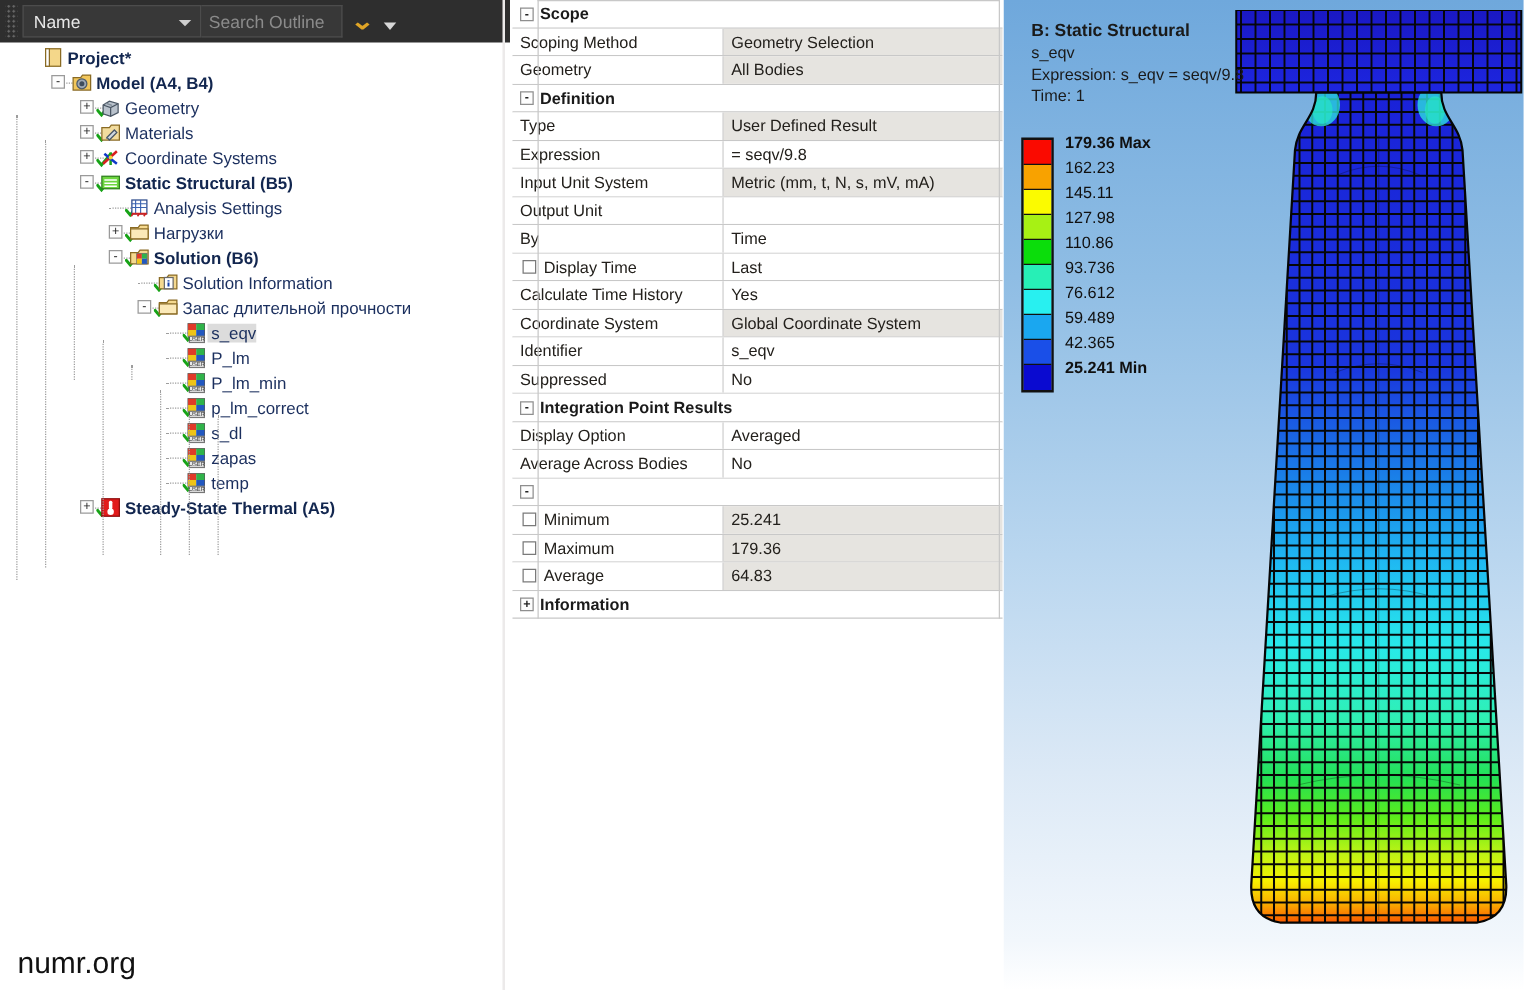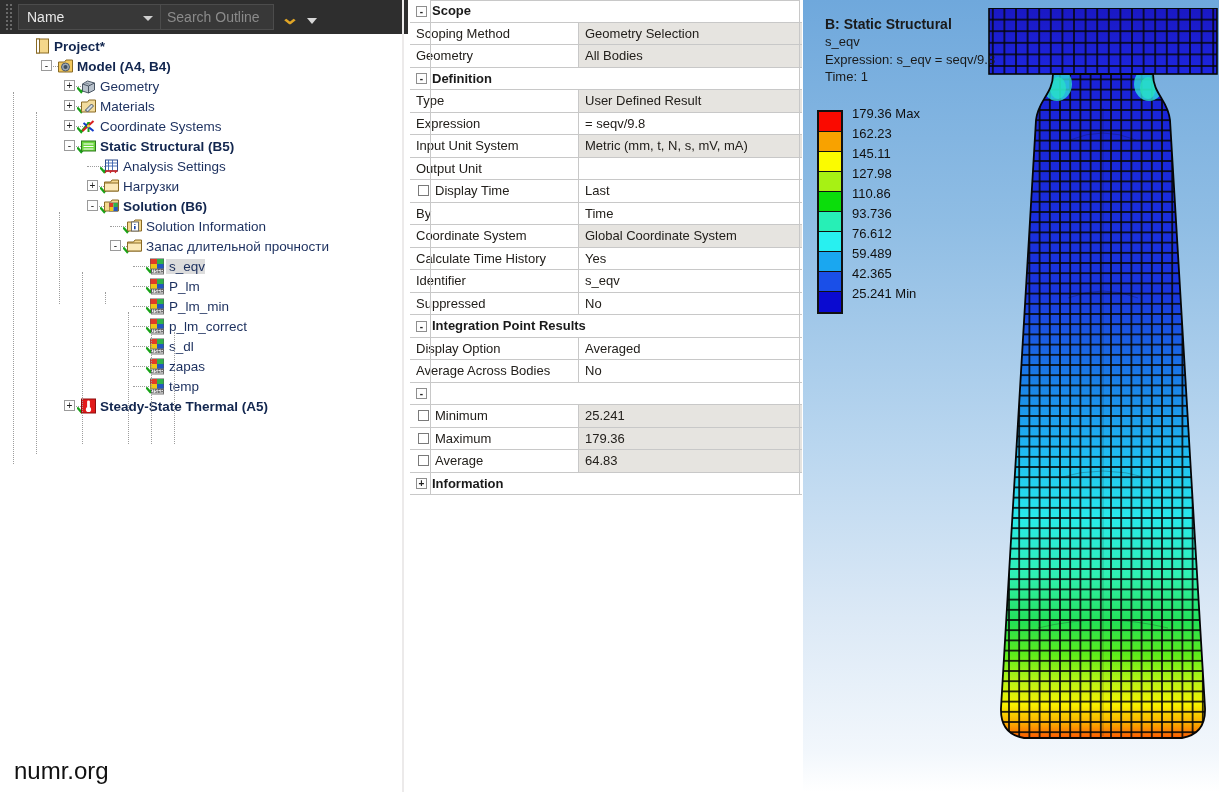--- a/index.html
+++ b/index.html
@@ -144,21 +144,21 @@
   #colorbar {
     width: 26px; border: 2px solid #111111; display: flex;
     flex-direction: column;
   }
   #colorbar .band { width: 100%; height: 20px; border-bottom: 1px solid #111; }
   #colorbar .band:last-child { border-bottom: none; }
   #cb-labels {
     margin-left: 9px; margin-top: -6px; font-size: 13px; color: #101010;
   }
   #cb-labels div { height: 20px; line-height: 20px; }
-  #cb-labels div.bold { font-weight: normal; }
+  #cb-labels div.bold { font-weight: bold; }
   #model { position: absolute; z-index: 2; }
 
   
   #watermark {
     position: absolute; left: 14px; top: 757px; font-size: 24px;
     color: #111111; font-family: "Liberation Sans", sans-serif;
     letter-spacing: 0px;
   }
 </style>
 </head>
@@ -546,43 +546,43 @@
           </div>
           <div class="dval">Metric (mm, t, N, s, mV, mA)</div>
         </div>
         <div class="drow white">
           <div class="dname">
             <span>Output Unit</span>
           </div>
           <div class="dval"></div>
         </div>
         <div class="drow white">
+          <div class="dname">
+            <span>By</span>
+          </div>
+          <div class="dval">Time</div>
+        </div>
+        <div class="drow white">
           <div class="dname indent">
             <span class="inl-chk"></span>
             <span>Display Time</span>
           </div>
           <div class="dval">Last</div>
         </div>
         <div class="drow white">
           <div class="dname">
-            <span>By</span>
-          </div>
-          <div class="dval">Time</div>
+            <span>Calculate Time History</span>
+          </div>
+          <div class="dval">Yes</div>
         </div>
         <div class="drow gray">
           <div class="dname">
             <span>Coordinate System</span>
           </div>
           <div class="dval">Global Coordinate System</div>
-        </div>
-        <div class="drow white">
-          <div class="dname">
-            <span>Calculate Time History</span>
-          </div>
-          <div class="dval">Yes</div>
         </div>
         <div class="drow white">
           <div class="dname">
             <span>Identifier</span>
           </div>
           <div class="dval">s_eqv</div>
         </div>
         <div class="drow white">
           <div class="dname">
             <span>Suppressed</span>

